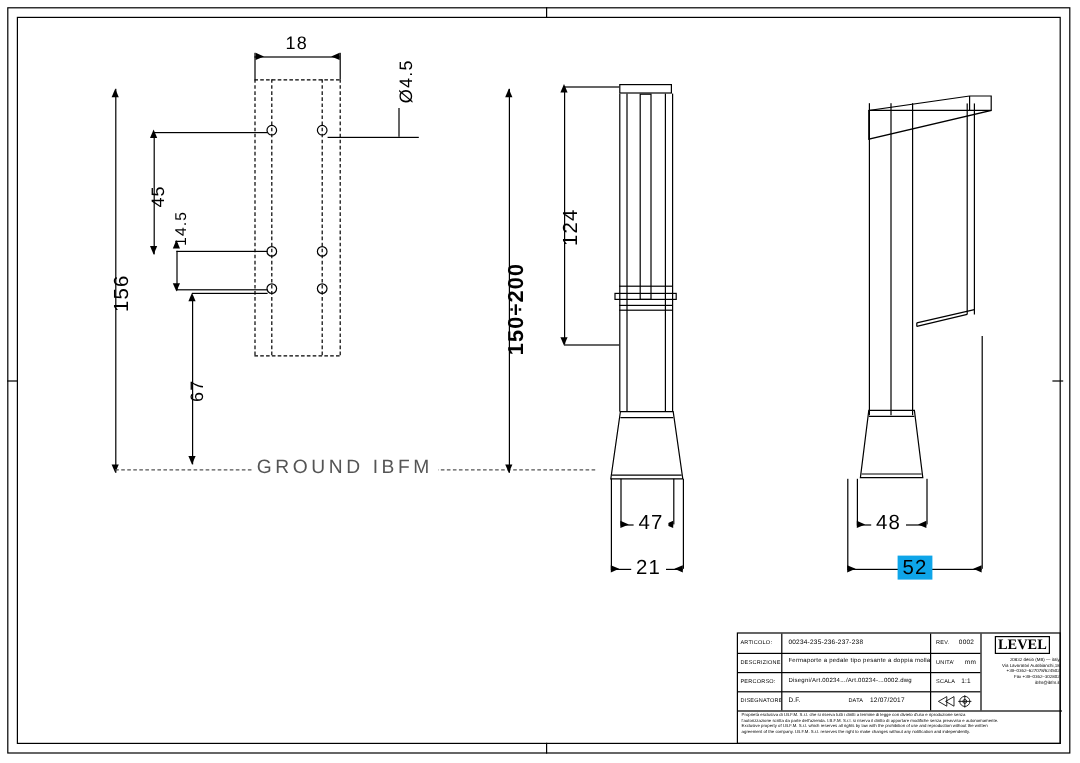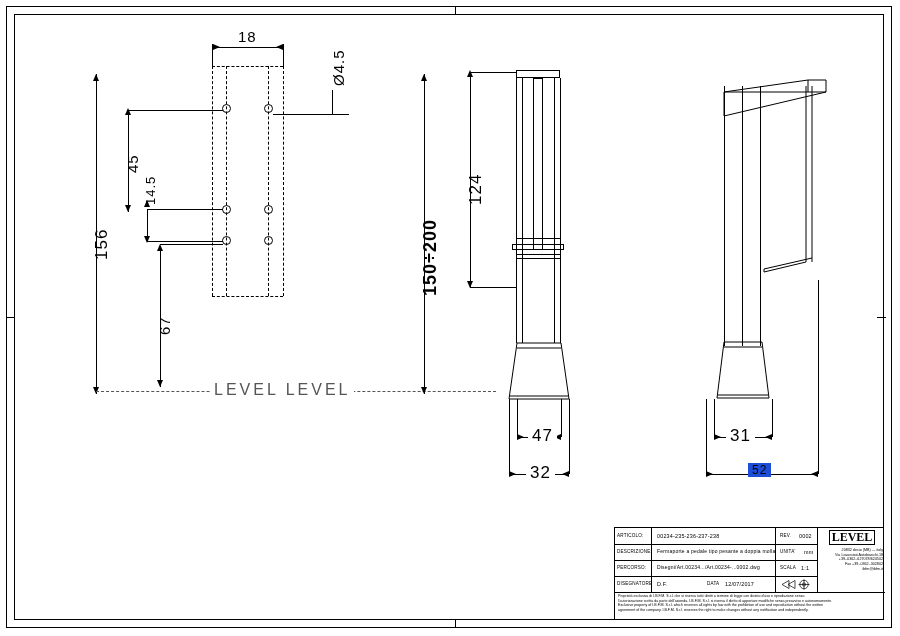--- a/index.html
+++ b/index.html
@@ -239,21 +239,21 @@
     <div class="ln h1" style="left:147px; top:241px; width:76px;"></div>
     <div class="dim-txt small rot" style="left:143px; top:205px;">14.5</div>
 
     <div class="ln v1" style="left:160px; top:247px; height:140px;"></div>
     <div class="arr arr-up" style="left:157px; top:244px;"></div>
     <div class="arr arr-down" style="left:157px; top:380px;"></div>
     <div class="ln h1" style="left:160px; top:244px; width:63px;"></div>
     <div class="dim-txt rot" style="left:156px; top:335px;">67</div>
 
     <div class="dashdot-h" style="left:96px; top:391px; width:400px;"></div>
-    <div class="ground-txt" style="left:210px; top:381px; background:#fff; padding:0 4px;">LEVEL LEVEL</div>
+    <div class="ground-txt" style="left:210px; top:381px; background:#fff; padding:0 4px;">GROUND IBFM</div>
   </div>
 
   <div>
 
     <div class="rect" style="left:516px; top:70px; width:44px; height:8px;"></div>
 
     <div class="rect" style="left:533px; top:78px; width:10px; height:172px;"></div>
 
     <div class="ln v1" style="left:516px; top:78px; height:265px;"></div>
     <div class="ln v1" style="left:560px; top:78px; height:265px;"></div>
@@ -288,21 +288,21 @@
     <div class="arr arr-left" style="left:554px; top:434px;"></div>
     <div class="ln v1" style="left:517px; top:399px; height:38px;"></div>
     <div class="ln v1" style="left:561px; top:399px; height:38px;"></div>
     <div class="dim-txt" style="left:528px; top:426px; font-size:17px; background:#fff; padding:0 4px;">47</div>
 
     <div class="ln h1" style="left:509px; top:474px; width:60px;"></div>
     <div class="arr arr-right" style="left:509px; top:471px;"></div>
     <div class="arr arr-left" style="left:562px; top:471px;"></div>
     <div class="ln v1" style="left:509px; top:399px; height:75px;"></div>
     <div class="ln v1" style="left:569px; top:399px; height:75px;"></div>
-    <div class="dim-txt" style="left:526px; top:463px; font-size:17px; background:#fff; padding:0 4px;">32</div>
+    <div class="dim-txt" style="left:526px; top:463px; font-size:17px; background:#fff; padding:0 4px;">21</div>
   </div>
 
   <div>
 
     <div class="ln v1" style="left:724px; top:86px; height:260px;"></div>
     <div class="ln v1" style="left:760px; top:86px; height:260px;"></div>
     <div class="ln v1" style="left:742px; top:86px; height:260px;"></div>
 
     <svg style="position:absolute; left:720px; top:78px;" width="110" height="40">
       <polygon points="4,38 4,14 88,2 106,2 106,14" fill="none" stroke="#000" stroke-width="1"></polygon>
@@ -322,28 +322,28 @@
       <polygon points="10,2 48,2 55,58 3,58" fill="none" stroke="#000" stroke-width="1"></polygon>
       <line x1="10" y1="7" x2="48" y2="7" stroke="#000" stroke-width="1"></line>
       <line x1="4" y1="55" x2="54" y2="55" stroke="#000" stroke-width="1"></line>
     </svg>
 
     <div class="ln h1" style="left:714px; top:437px; width:58px;"></div>
     <div class="arr arr-right" style="left:714px; top:434px;"></div>
     <div class="arr arr-left" style="left:765px; top:434px;"></div>
     <div class="ln v1" style="left:714px; top:399px; height:38px;"></div>
     <div class="ln v1" style="left:772px; top:399px; height:38px;"></div>
-    <div class="dim-txt" style="left:726px; top:426px; font-size:17px; background:#fff; padding:0 4px;">31</div>
+    <div class="dim-txt" style="left:726px; top:426px; font-size:17px; background:#fff; padding:0 4px;">48</div>
 
     <div class="ln h1" style="left:706px; top:474px; width:112px;"></div>
     <div class="arr arr-right" style="left:706px; top:471px;"></div>
     <div class="arr arr-left" style="left:811px; top:471px;"></div>
     <div class="ln v1" style="left:706px; top:399px; height:75px;"></div>
     <div class="ln v1" style="left:818px; top:280px; height:194px;"></div>
-    <div class="dim-txt" style="left:748px; top:463px; font-size:12px; background:#1d4ed8; padding:0 4px;">52</div>
+    <div class="dim-txt" style="left:748px; top:463px; font-size:17px; background:#0ea5e9; padding:0 4px;">52</div>
   </div>
 
   <div id="titleblock">
 
     <div class="hline" style="left:0; top:16px; width:202px;"></div>
     <div class="hline" style="left:0; top:32px; width:202px;"></div>
     <div class="hline" style="left:0; top:48px; width:202px;"></div>
     <div class="hline" style="left:0; top:64px; width:270px;"></div>
 
     <div class="vline" style="left:36px; top:0; height:64px;"></div>

